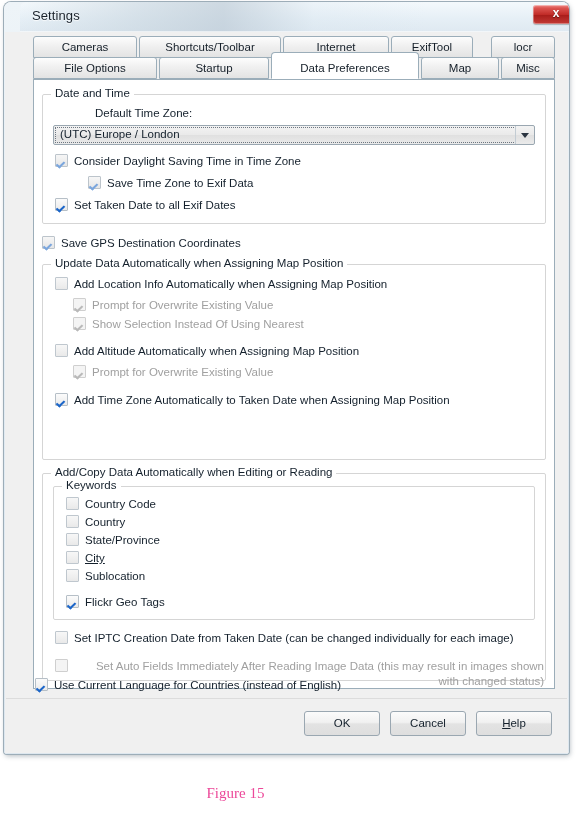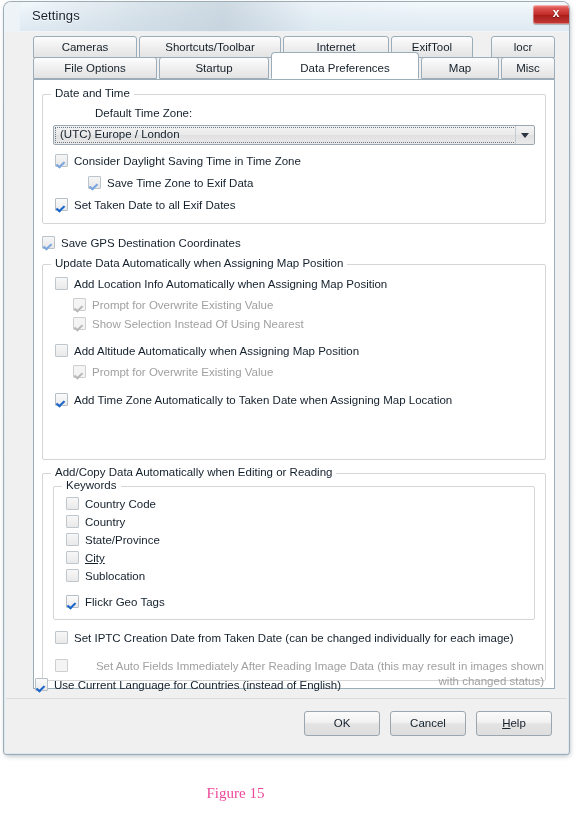--- a/index.html
+++ b/index.html
@@ -397,21 +397,21 @@
             <span>Add Altitude Automatically when Assigning Map Position</span>
           </div>
 
           <div class="cb checked disabled" style="left:30px; top:100px;">
             <span class="box"></span>
             <span>Prompt for Overwrite Existing Value</span>
           </div>
 
           <div class="cb checked" style="left:12px; top:128px;">
             <span class="box"></span>
-            <span>Add Time Zone Automatically to Taken Date when Assigning Map Location</span>
+            <span>Add Time Zone Automatically to Taken Date when Assigning Map Position</span>
           </div>
         </div>
 
         <div class="group" style="left:8px; top:393px; width:504px; height:208px;">
           <div class="legend">Add/Copy Data Automatically when Editing or Reading</div>
 
           <div class="group" style="left:10px; top:12px; width:482px; height:134px;">
             <div class="legend">Keywords</div>
 
             <div class="cb empty" style="left:12px; top:10px;">

